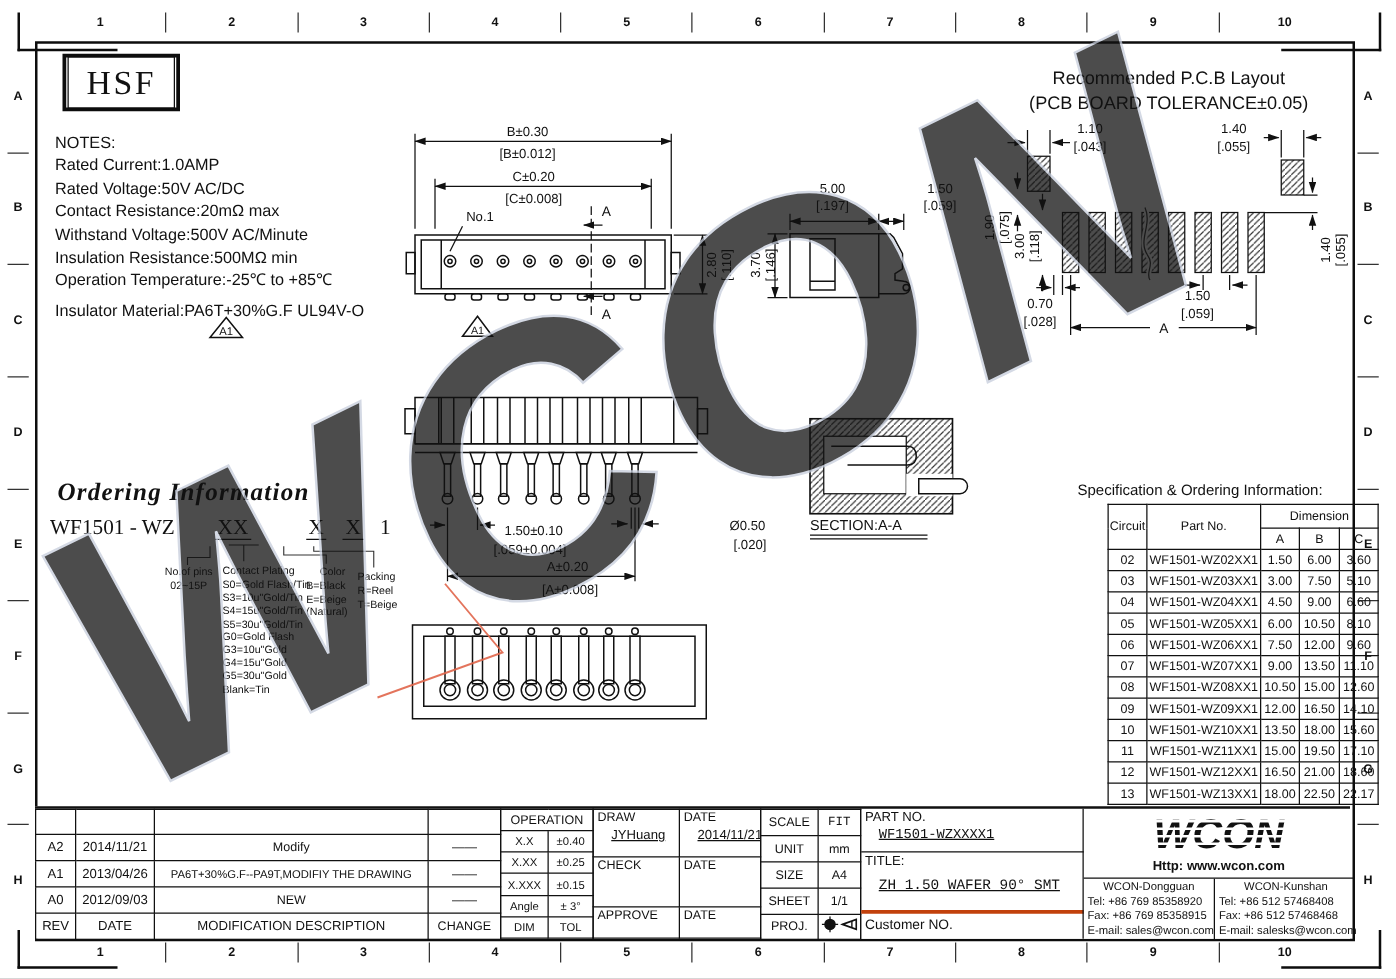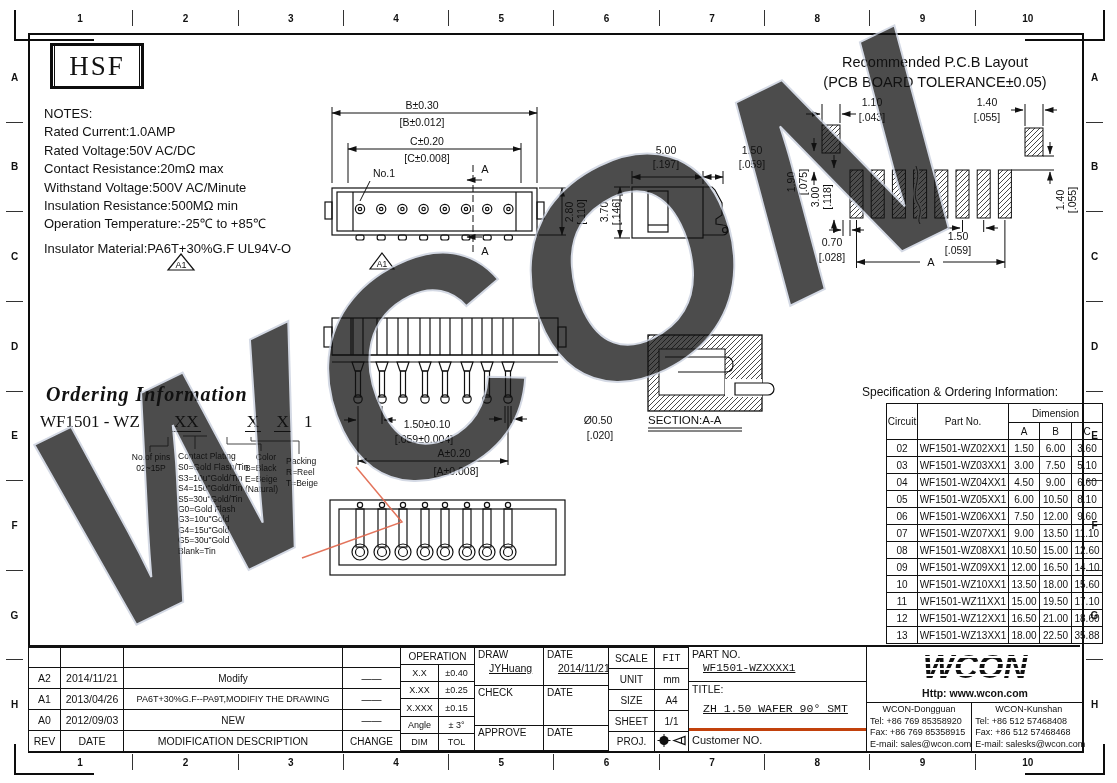--- a/index.html
+++ b/index.html
@@ -595,21 +595,21 @@
           <td>WF1501-WZ12XX1</td>
           <td>16.50</td>
           <td>21.00</td>
           <td>18.60</td>
         </tr>
       <tr>
           <td>13</td>
           <td>WF1501-WZ13XX1</td>
           <td>18.00</td>
           <td>22.50</td>
-          <td>35.88</td>
+          <td>22.17</td>
         </tr>
     </tbody>
   </table>
 
   <div class="abs tblock">
 
     <table class="tb" style="position:absolute;left:0;top:0;width:372px;height:104px;">
       <colgroup>
           <col style="width:32px">
           <col style="width:63px">

